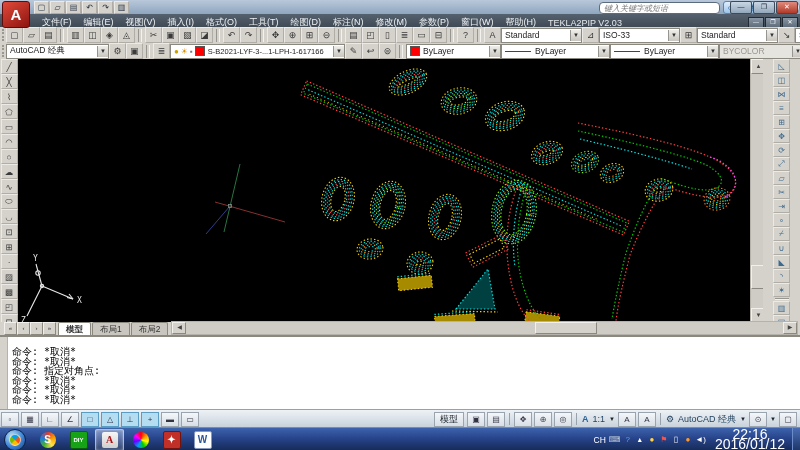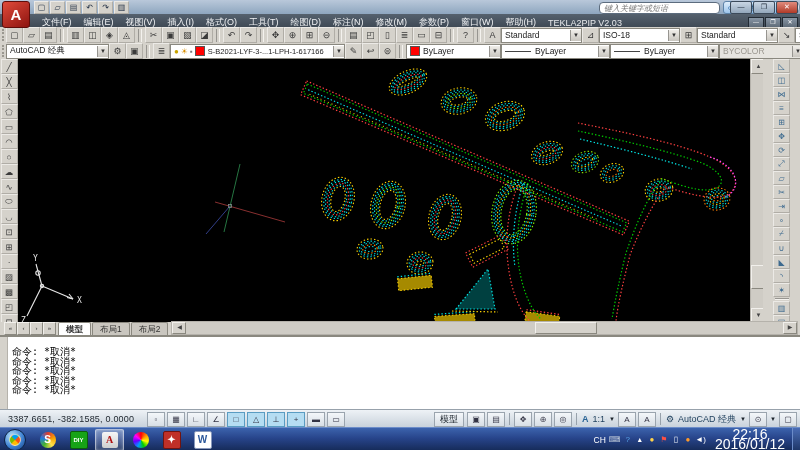--- a/index.html
+++ b/index.html
@@ -173,21 +173,21 @@
         <span class="tbtn">?</span>
       </span>
     <span class="sep"></span>
     <span class="tbtn">A</span>
     <span class="combo" style="width:76px">
         <span class="ellip">Standard</span>
         <span class="arrow">▼</span>
       </span>
     <span class="tbtn">⊿</span>
     <span class="combo" style="width:76px">
-        <span class="ellip">ISO-18</span>
+        <span class="ellip">ISO-33</span>
         <span class="arrow">▼</span>
       </span>
     <span class="tbtn">⊞</span>
     <span class="combo" style="width:76px">
         <span class="ellip">Standard</span>
         <span class="arrow">▼</span>
       </span>
     <span class="tbtn">↘</span>
     <span class="combo" style="width:76px">
         <span class="ellip">Standard</span>
@@ -479,34 +479,34 @@
       <span class="hbtn" style="right:0">▶</span>
     </span>
   </div>
 
   <div class="cmdwin">
     <div class="cmd-gutter"></div>
     <div class="cmd-body">
       <div class="cmd-hist">
           <div class="cmd-line">命令: *取消*</div>
           <div class="cmd-line">命令: *取消*</div>
+          <div class="cmd-line">命令: 指定对角点:</div>
           <div class="cmd-line">命令: *取消*</div>
           <div class="cmd-line">命令: *取消*</div>
           <div class="cmd-line">命令: *取消*</div>
           <div class="cmd-line"></div>
         </div>
       <div class="cmd-prompt">
         <span>命令:</span>
         <span class="caret"></span>
       </div>
     </div>
   </div>
 
   <div class="statusbar">
-    <span class="coords">3387.6651, -382.1585, 0.0000</span>
     <span style="display:flex;">
         <span class="stbtn">▫</span>
         <span class="stbtn">▦</span>
         <span class="stbtn">∟</span>
         <span class="stbtn">∠</span>
         <span class="stbtn pressed">□</span>
         <span class="stbtn pressed">△</span>
         <span class="stbtn pressed">⊥</span>
         <span class="stbtn pressed">+</span>
         <span class="stbtn">▬</span>

